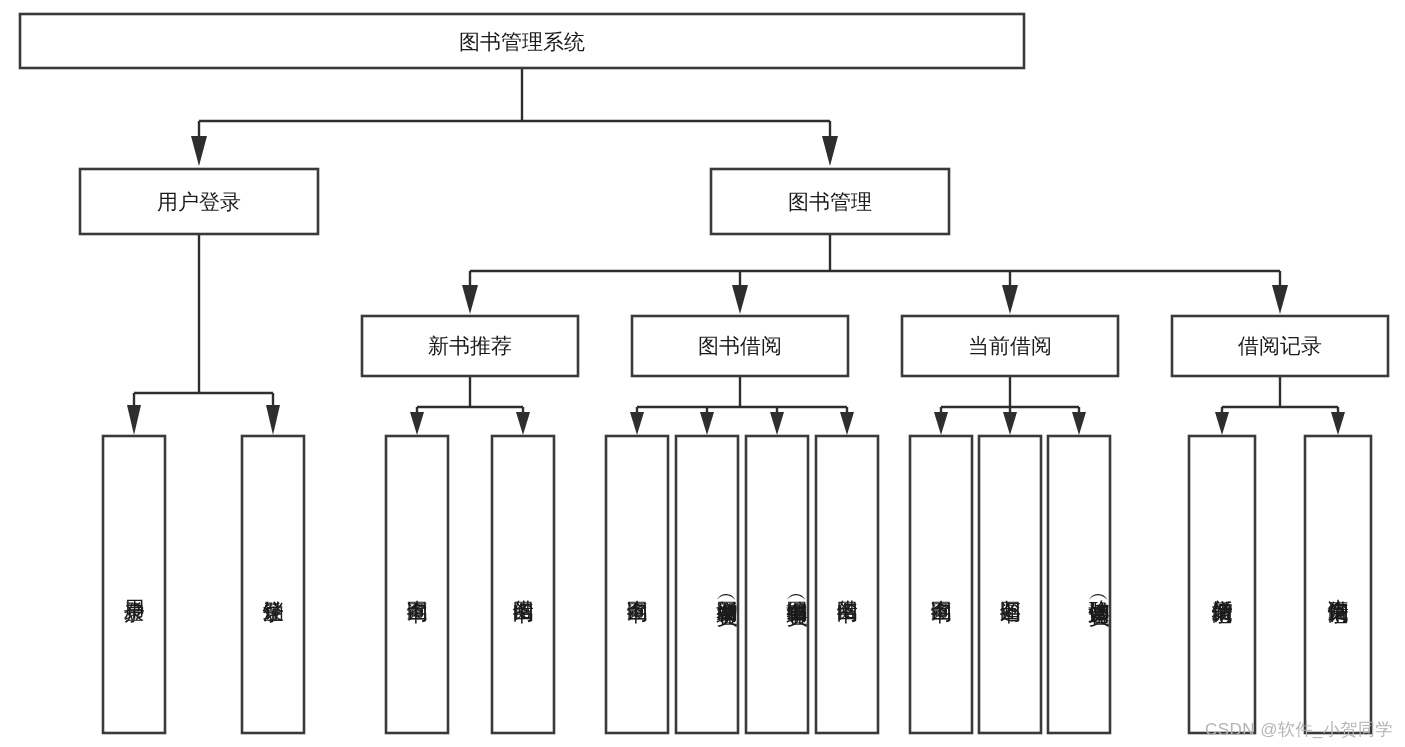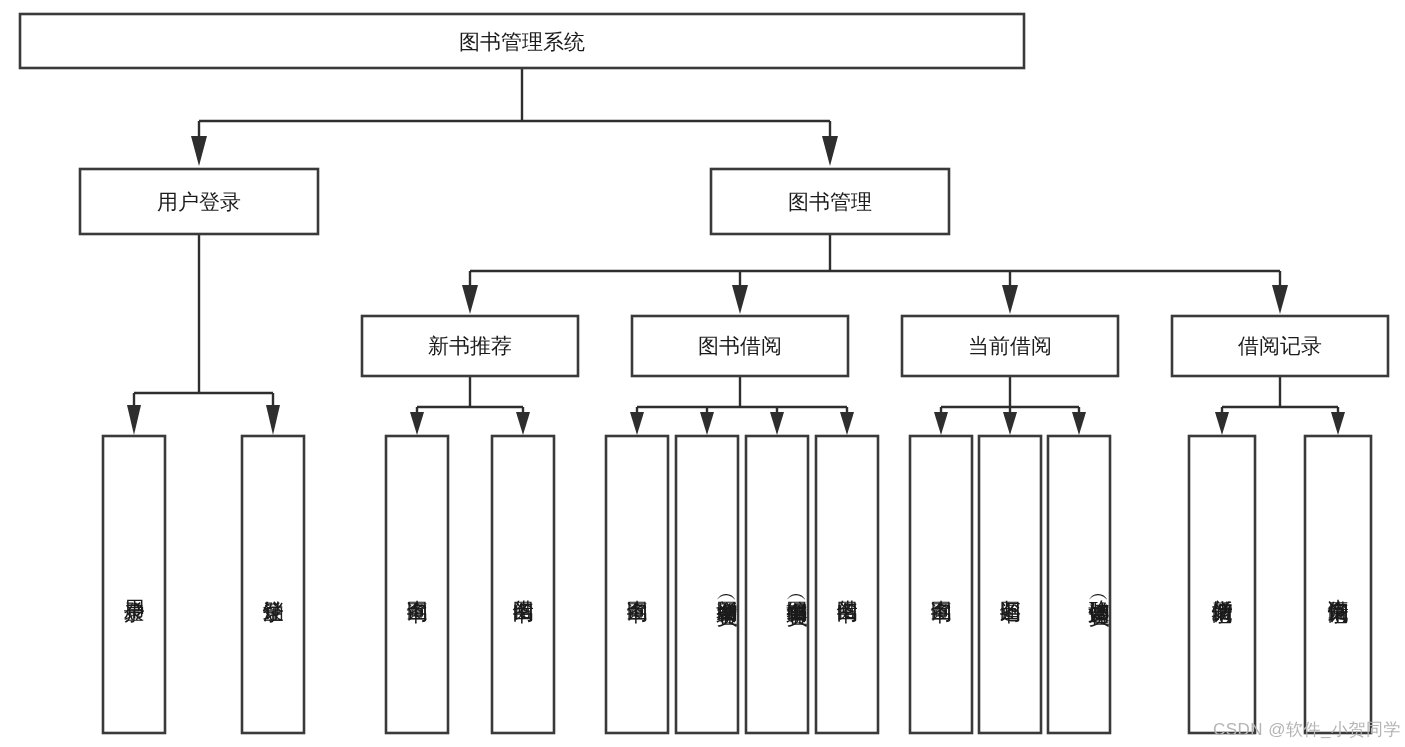--- a/index.html
+++ b/index.html
@@ -60,21 +60,21 @@
     line-height: 1.08;
     color: #1b1b1b;
     writing-mode: vertical-rl;
     text-orientation: upright;
     letter-spacing: 1px;
     pointer-events: none;
     white-space: nowrap;
   }
   .watermark {
     position: absolute;
-    right: 4px;
+    right: 12px;
     bottom: 6px;
     font-family: "Liberation Sans", "DejaVu Sans", sans-serif;
     font-size: 17px;
     color: #b4b4b4;
     letter-spacing: 0.5px;
     white-space: nowrap;
   }
 </style>
 </head>
 <body>

